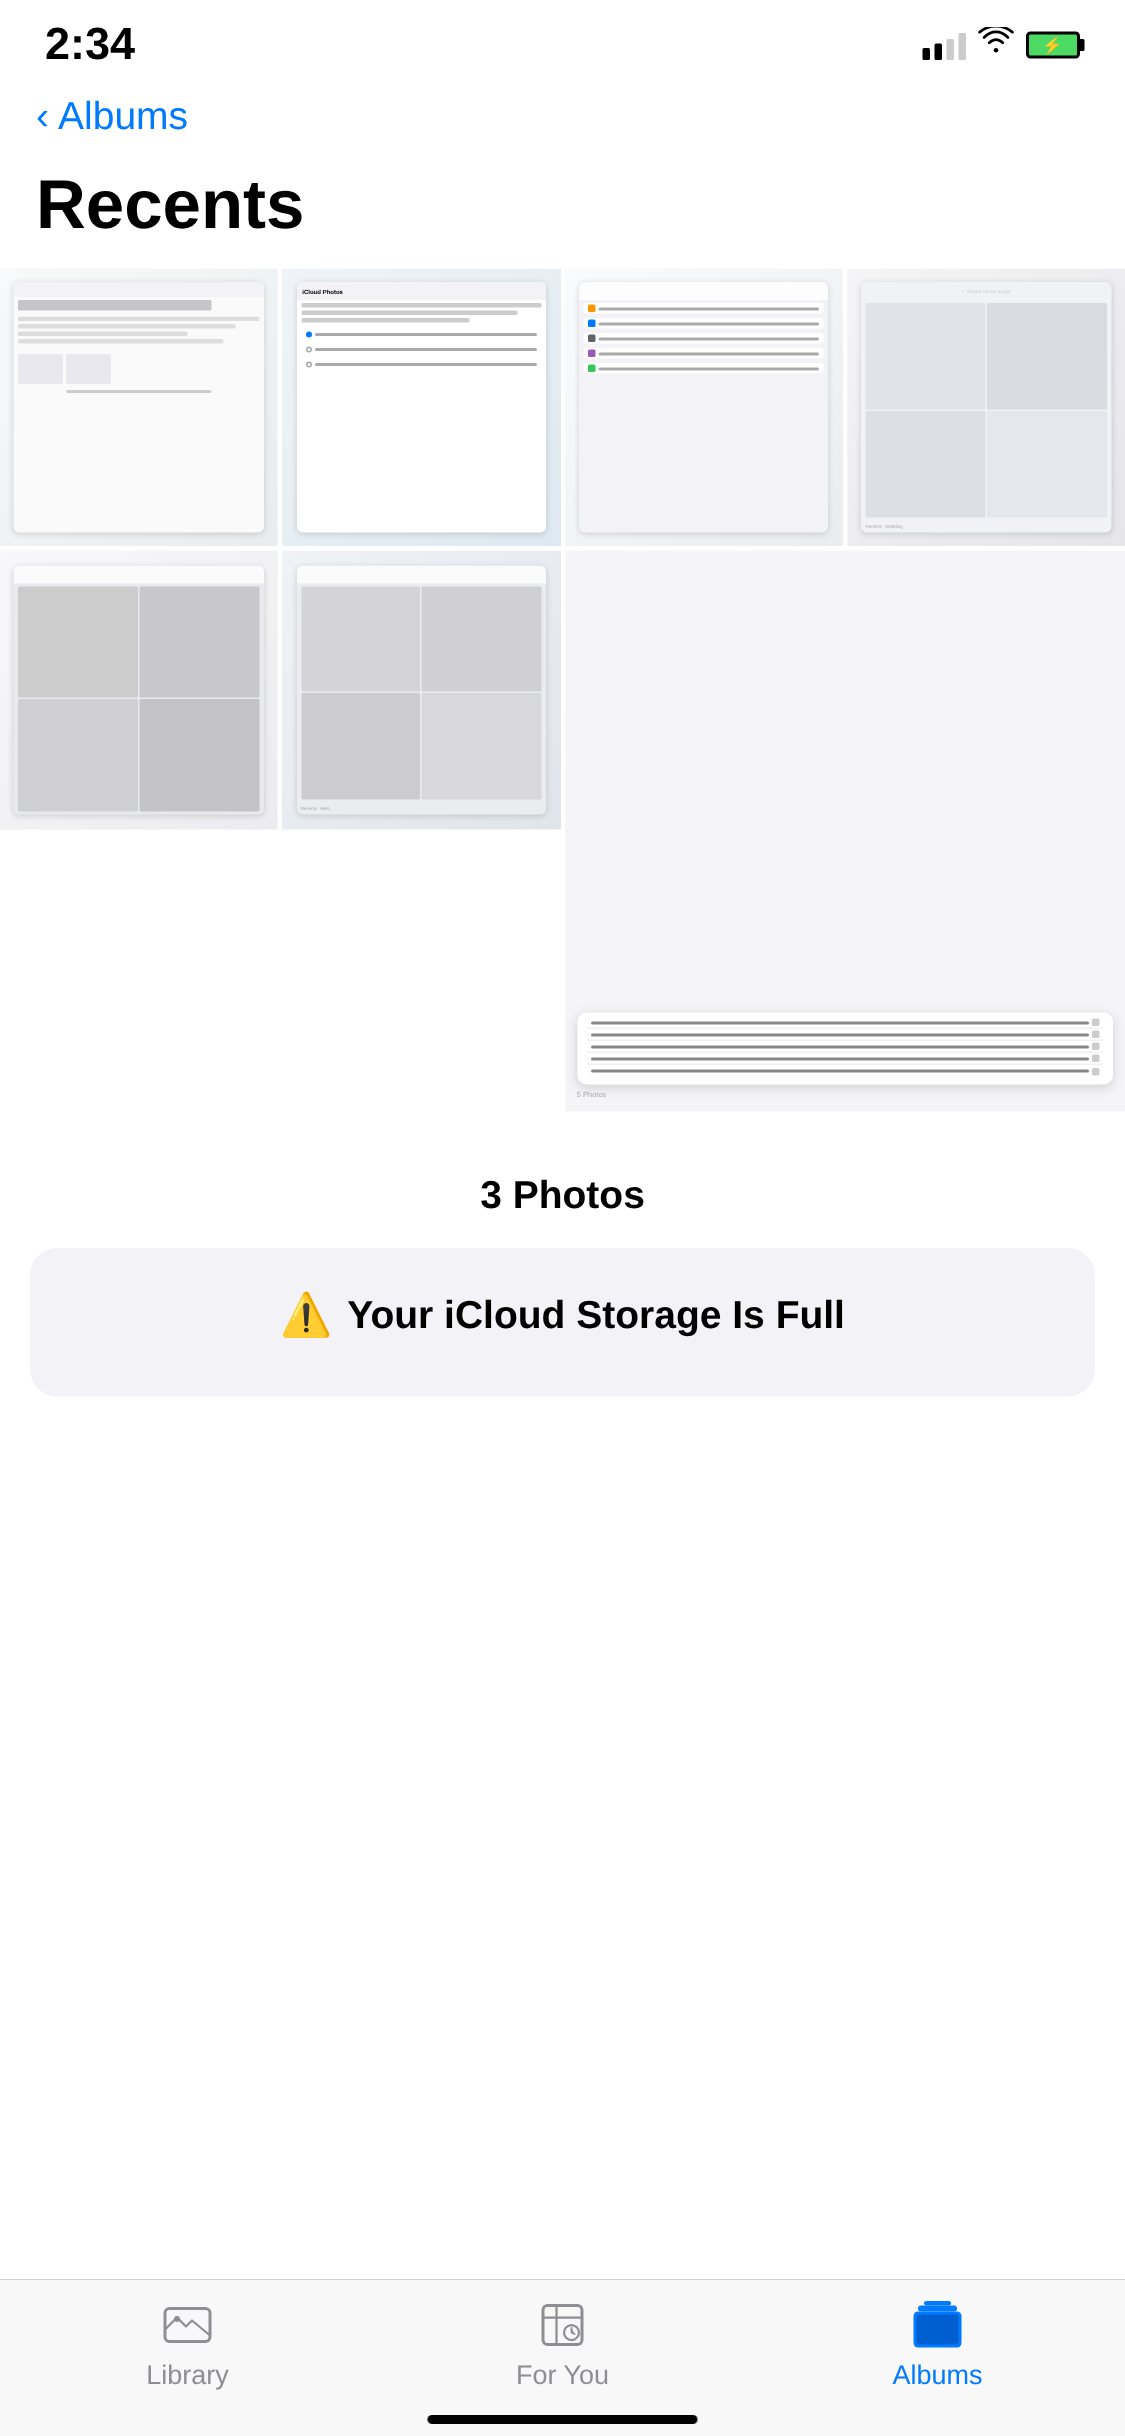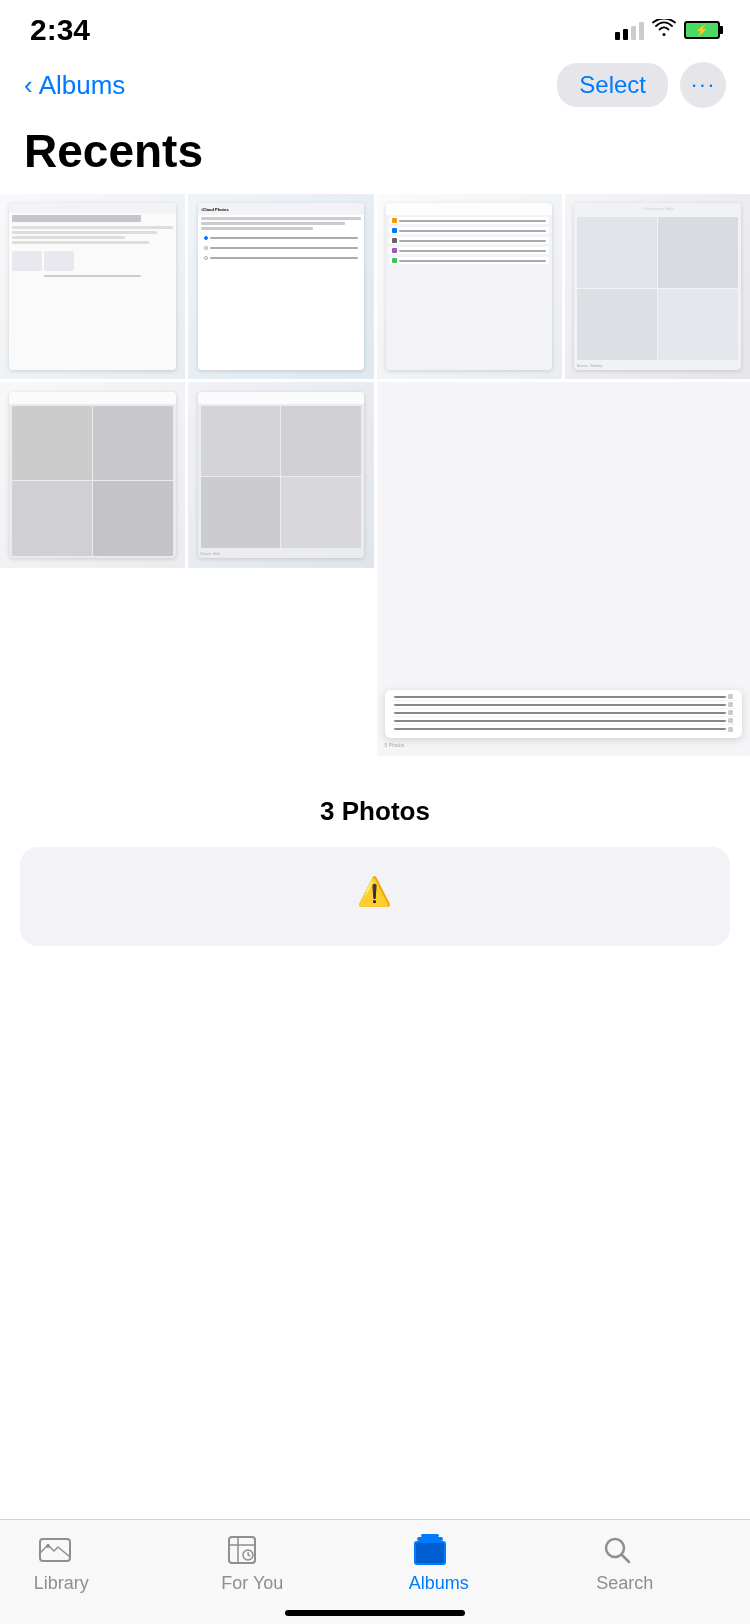--- a/index.html
+++ b/index.html
@@ -244,20 +244,21 @@
       background: rgba(248, 248, 248, 0.95);
       border-top: 1px solid #d1d1d6;
       padding: 12px 0 30px;
       display: flex;
       justify-content: space-around;
       align-items: flex-start;
     }
     .tab-item {
       display: flex;
       flex-direction: column;
+      align-items: center;
       gap: 5px;
       cursor: pointer;
       min-width: 120px;
     }
     .tab-icon {
       width: 42px;
       height: 36px;
       display: flex;
       align-items: center;
       justify-content: center;
@@ -386,24 +387,20 @@
         <span class="battery-bolt">⚡</span>
       </div>
     </div>
   </div>
 </div>
 
 <div class="nav-bar">
   <div class="back-button">
     <span class="back-chevron">‹</span>
     <span class="back-label">Albums</span>
-  </div>
-  <div class="nav-actions">
-    <button class="select-btn">Select</button>
-    <button class="more-btn">···</button>
   </div>
 </div>
 
 <div class="page-title">
   <h1>Recents</h1>
 </div>
 
 <div class="photo-grid">
 
   <div class="photo-thumb">
@@ -586,20 +583,21 @@
       </div>
     </div>
   </div>
 </div>
 
 <div class="photo-count">3 Photos</div>
 
 <div class="icloud-card">
   <div class="icloud-title">
     <span class="warning-icon">⚠️</span>
+    <span>Your iCloud Storage Is Full</span>
   </div>
 </div>
 
 <div class="content-spacer"></div>
 
 <div class="tab-bar">
 
   <div class="tab-item">
     <div class="tab-icon">
       <svg width="34" height="30" viewBox="0 0 34 30" fill="none">
@@ -629,24 +627,15 @@
       <svg width="38" height="34" viewBox="0 0 38 34" fill="none">
         <rect x="3" y="8" width="32" height="24" rx="3" fill="#007aff"></rect>
         <rect x="6" y="4" width="26" height="4" rx="2" fill="#007aff"></rect>
         <rect x="10" y="1" width="18" height="3" rx="1.5" fill="#007aff"></rect>
         <rect x="5" y="10" width="28" height="20" rx="2" fill="#005fd0"></rect>
       </svg>
     </div>
     <span class="tab-label active">Albums</span>
   </div>
 
-  <div class="tab-item">
-    <div class="tab-icon">
-      <svg width="30" height="30" viewBox="0 0 30 30" fill="none">
-        <circle cx="13" cy="13" r="9" stroke="#8e8e93" stroke-width="2.5" fill="none"></circle>
-        <line x1="20" y1="20" x2="27" y2="27" stroke="#8e8e93" stroke-width="2.5" stroke-linecap="round"></line>
-      </svg>
-    </div>
-    <span class="tab-label">Search</span>
-  </div>
 </div>
 
 <div class="home-indicator"></div>
 
 </body></html>

